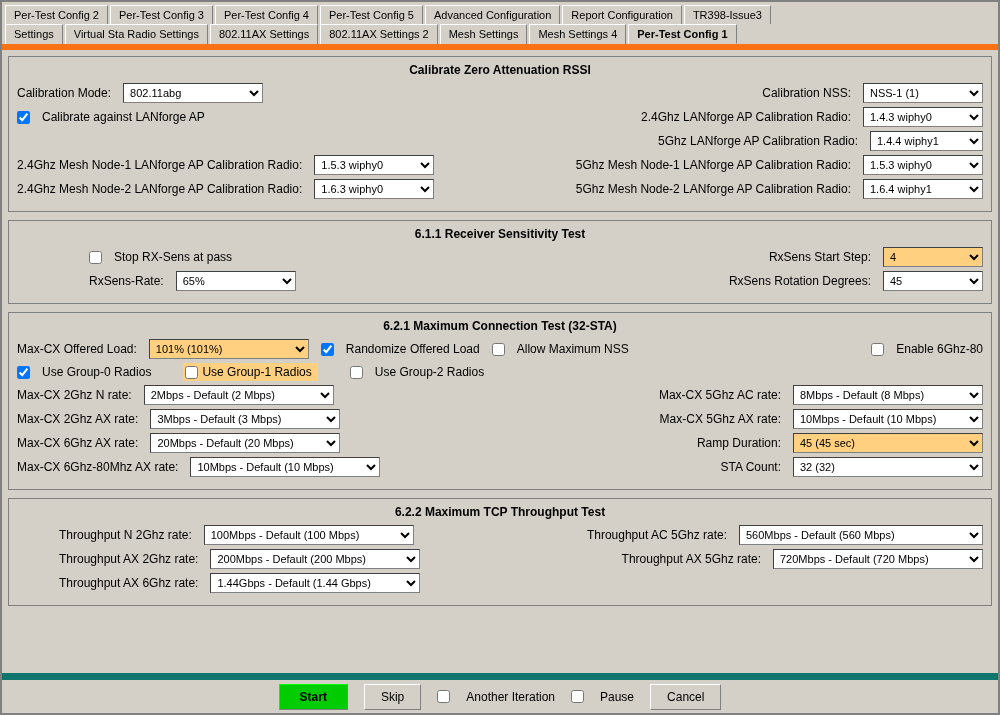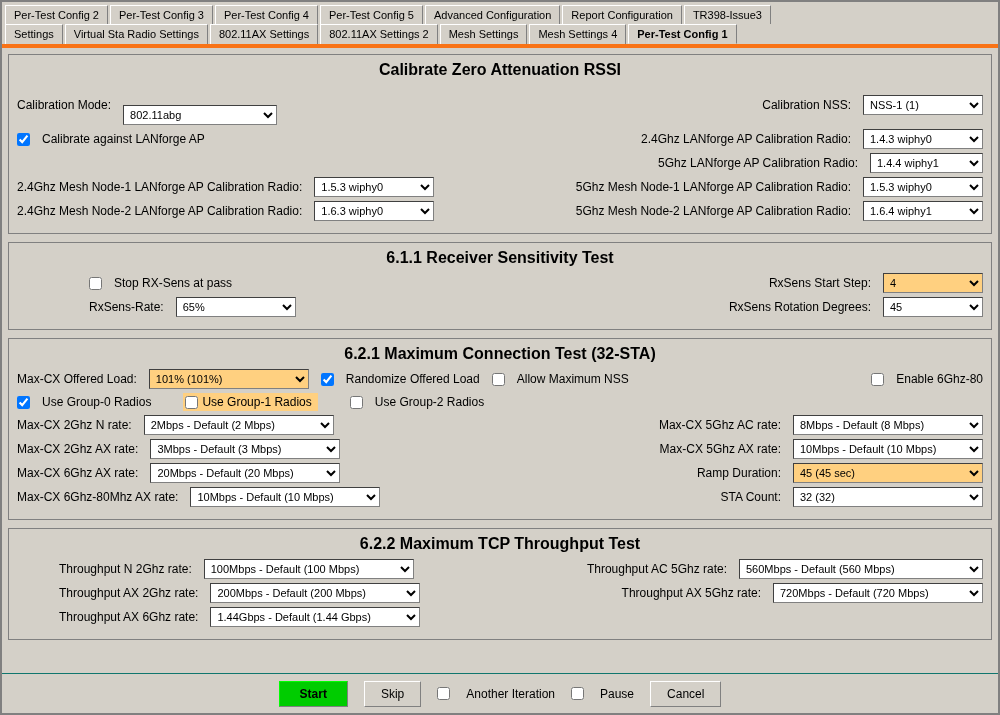--- a/index.html
+++ b/index.html
@@ -70,39 +70,39 @@
       border-bottom: 1px solid #d4d0c8;
       z-index: 1;
       font-weight: bold;
     }
     .tabs-row2 {
       display: flex;
       flex-wrap: nowrap;
       background: #d4d0c8;
       padding: 0 3px;
       flex-shrink: 0;
-      border-bottom: 4px solid #f97316;
+      border-bottom: 6px solid #f97316;
     }
     .content-area {
       flex: 1;
       padding: 6px;
       overflow-y: auto;
       background: #d4d0c8;
     }
     .section-box {
       border: 1px solid #808080;
       background: #d4d0c8;
       margin-bottom: 8px;
       padding: 6px 8px 8px 8px;
       position: relative;
     }
     .section-title {
       text-align: center;
       font-weight: bold;
-      font-size: 16px;
+      font-size: 12px;
       margin-bottom: 6px;
     }
     .form-row {
       display: flex;
       align-items: center;
       margin-bottom: 4px;
       gap: 12px;
     }
     label {
       font-size: 12px;
@@ -126,21 +126,21 @@
     .highlighted-select {
       background: #ffd080 !important;
     }
     .bottom-bar {
       display: flex;
       align-items: center;
       justify-content: center;
       gap: 16px;
       padding: 6px 8px;
       background: #d4d0c8;
-      border-top: 1px solid #0f766e;
+      border-top: 7px solid #0f766e;
       flex-shrink: 0;
       height: 40px;
     }
     .btn {
       font-size: 12px;
       padding: 3px 16px;
       border: 1px solid #808080;
       border-top-color: #fff;
       border-left-color: #fff;
       background: #d4d0c8;
@@ -185,21 +185,21 @@
     <div class="tab active">Per-Test Config 1</div>
   </div>
 
   <div class="content-area">
 
     <div class="section-box">
       <div class="section-title">Calibrate Zero Attenuation RSSI</div>
 
       <div class="form-row">
         <label>Calibration Mode:</label>
-        <select style="width:154px;margin-top:20px;">
+        <select style="width:140px;">
           <option>802.11abg</option>
         </select>
         <span style="flex:1"></span>
         <label>Calibration NSS:</label>
         <select style="width:120px;">
           <option>NSS-1 (1)</option>
         </select>
       </div>
 
       <div class="form-row">

